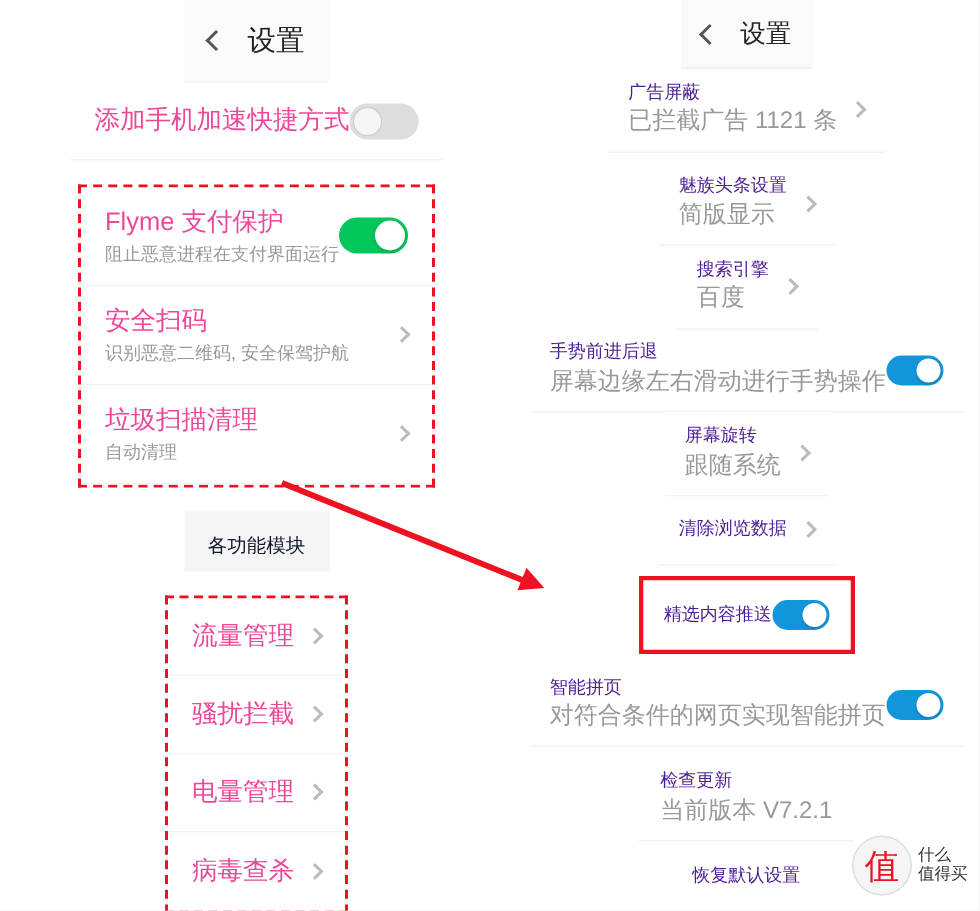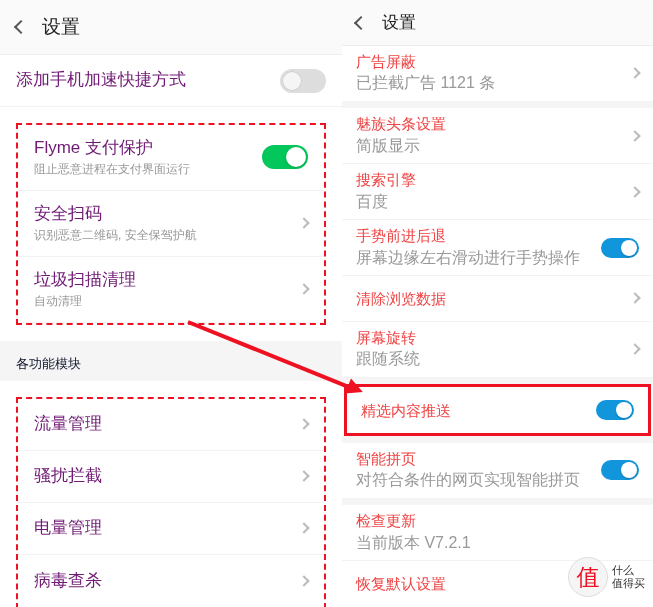--- a/index.html
+++ b/index.html
@@ -1,27 +1,27 @@
 <!DOCTYPE html>
 <html><head>
   <meta charset="utf-8">
   <style>
     * { margin: 0; padding: 0; box-sizing: border-box; font-family: -apple-system, "PingFang SC", "Microsoft YaHei", sans-serif; }
     body { width: 653px; height: 607px; background: #e8e8e8; display: flex; position: relative; overflow: hidden; }
-    .panel { background: #fff; display: flex; flex-direction: column; }
+    .panel { background: #fff; display: flex; flex-direction: column; align-items: center; }
     .panel-left { width: 342px; }
     .panel-right { width: 311px; }
     .header { display: flex; align-items: center; padding: 14px 16px; background: #fafafa; border-bottom: 1px solid #eee; }
     .back-chevron { width: 10px; height: 10px; border-left: 2px solid #555; border-bottom: 2px solid #555; transform: rotate(45deg); margin-right: 16px; }
     .header-title { font-size: 19px; color: #222; font-weight: 400; }
     .item { display: flex; align-items: center; justify-content: space-between; padding: 12px 16px; background: #fff; border-bottom: 1px solid #f3f3f3; min-height: 52px; }
     .item-text { display: flex; flex-direction: column; flex: 1; }
-    .item-title { font-size: 17px; color: #701a75; line-height: 1.3; }
+    .item-title { font-size: 17px; color: #ec4899; line-height: 1.3; }
     .item-sub { font-size: 12px; color: #999; line-height: 1.4; margin-top: 2px; }
-    .item-title-sm { font-size: 15px; color: #ef4444; line-height: 1.3; }
+    .item-title-sm { font-size: 12px; color: #4c1d95; line-height: 1.3; }
     .item-sub-sm { font-size: 16px; color: #999; line-height: 1.4; margin-top: 1px; }
     .chevron-right { width: 8px; height: 8px; border-top: 2px solid #bbb; border-right: 2px solid #bbb; transform: rotate(45deg); margin-left: 10px; }
     .toggle { width: 46px; height: 24px; border-radius: 12px; position: relative; flex-shrink: 0; }
     .toggle.off { background: #ddd; }
     .toggle.green { background: #03c75a; }
     .toggle .knob { position: absolute; top: 2px; width: 20px; height: 20px; border-radius: 50%; background: #fff; box-shadow: 0 1px 3px rgba(0,0,0,.2); }
     .toggle.off .knob { left: 2px; background: #f5f5f5; box-shadow: inset 0 0 0 1px #ccc; }
     .toggle.green .knob, .toggle.blue .knob { right: 2px; }
     .toggle-sm { width: 38px; height: 20px; border-radius: 10px; position: relative; flex-shrink: 0; }
     .toggle-sm.blue { background: #1296db; }
@@ -148,29 +148,29 @@
     <div class="item-text">
       <div class="item-title-sm">手势前进后退</div>
       <div class="item-sub-sm">屏幕边缘左右滑动进行手势操作</div>
     </div>
     <div class="toggle-sm blue">
         <div class="knob"></div>
       </div>
   </div>
   <div class="item r-item">
     <div class="item-text">
-        <div class="item-title-sm">清除浏览数据</div>
-      </div>
-    <div class="chevron-right"></div>
-  </div>
-  <div class="item r-item">
-    <div class="item-text">
       <div class="item-title-sm">屏幕旋转</div>
       <div class="item-sub-sm">跟随系统</div>
     </div>
+    <div class="chevron-right"></div>
+  </div>
+  <div class="item r-item">
+    <div class="item-text">
+        <div class="item-title-sm">清除浏览数据</div>
+      </div>
     <div class="chevron-right"></div>
   </div>
   <div class="gap-sm"></div>
 
   <div class="red-solid" style="margin:0 2px;">
     <div class="item r-item" style="border-bottom:none;">
       <div class="item-text">
           <div class="item-title-sm">精选内容推送</div>
         </div>
       <div class="toggle-sm blue">

